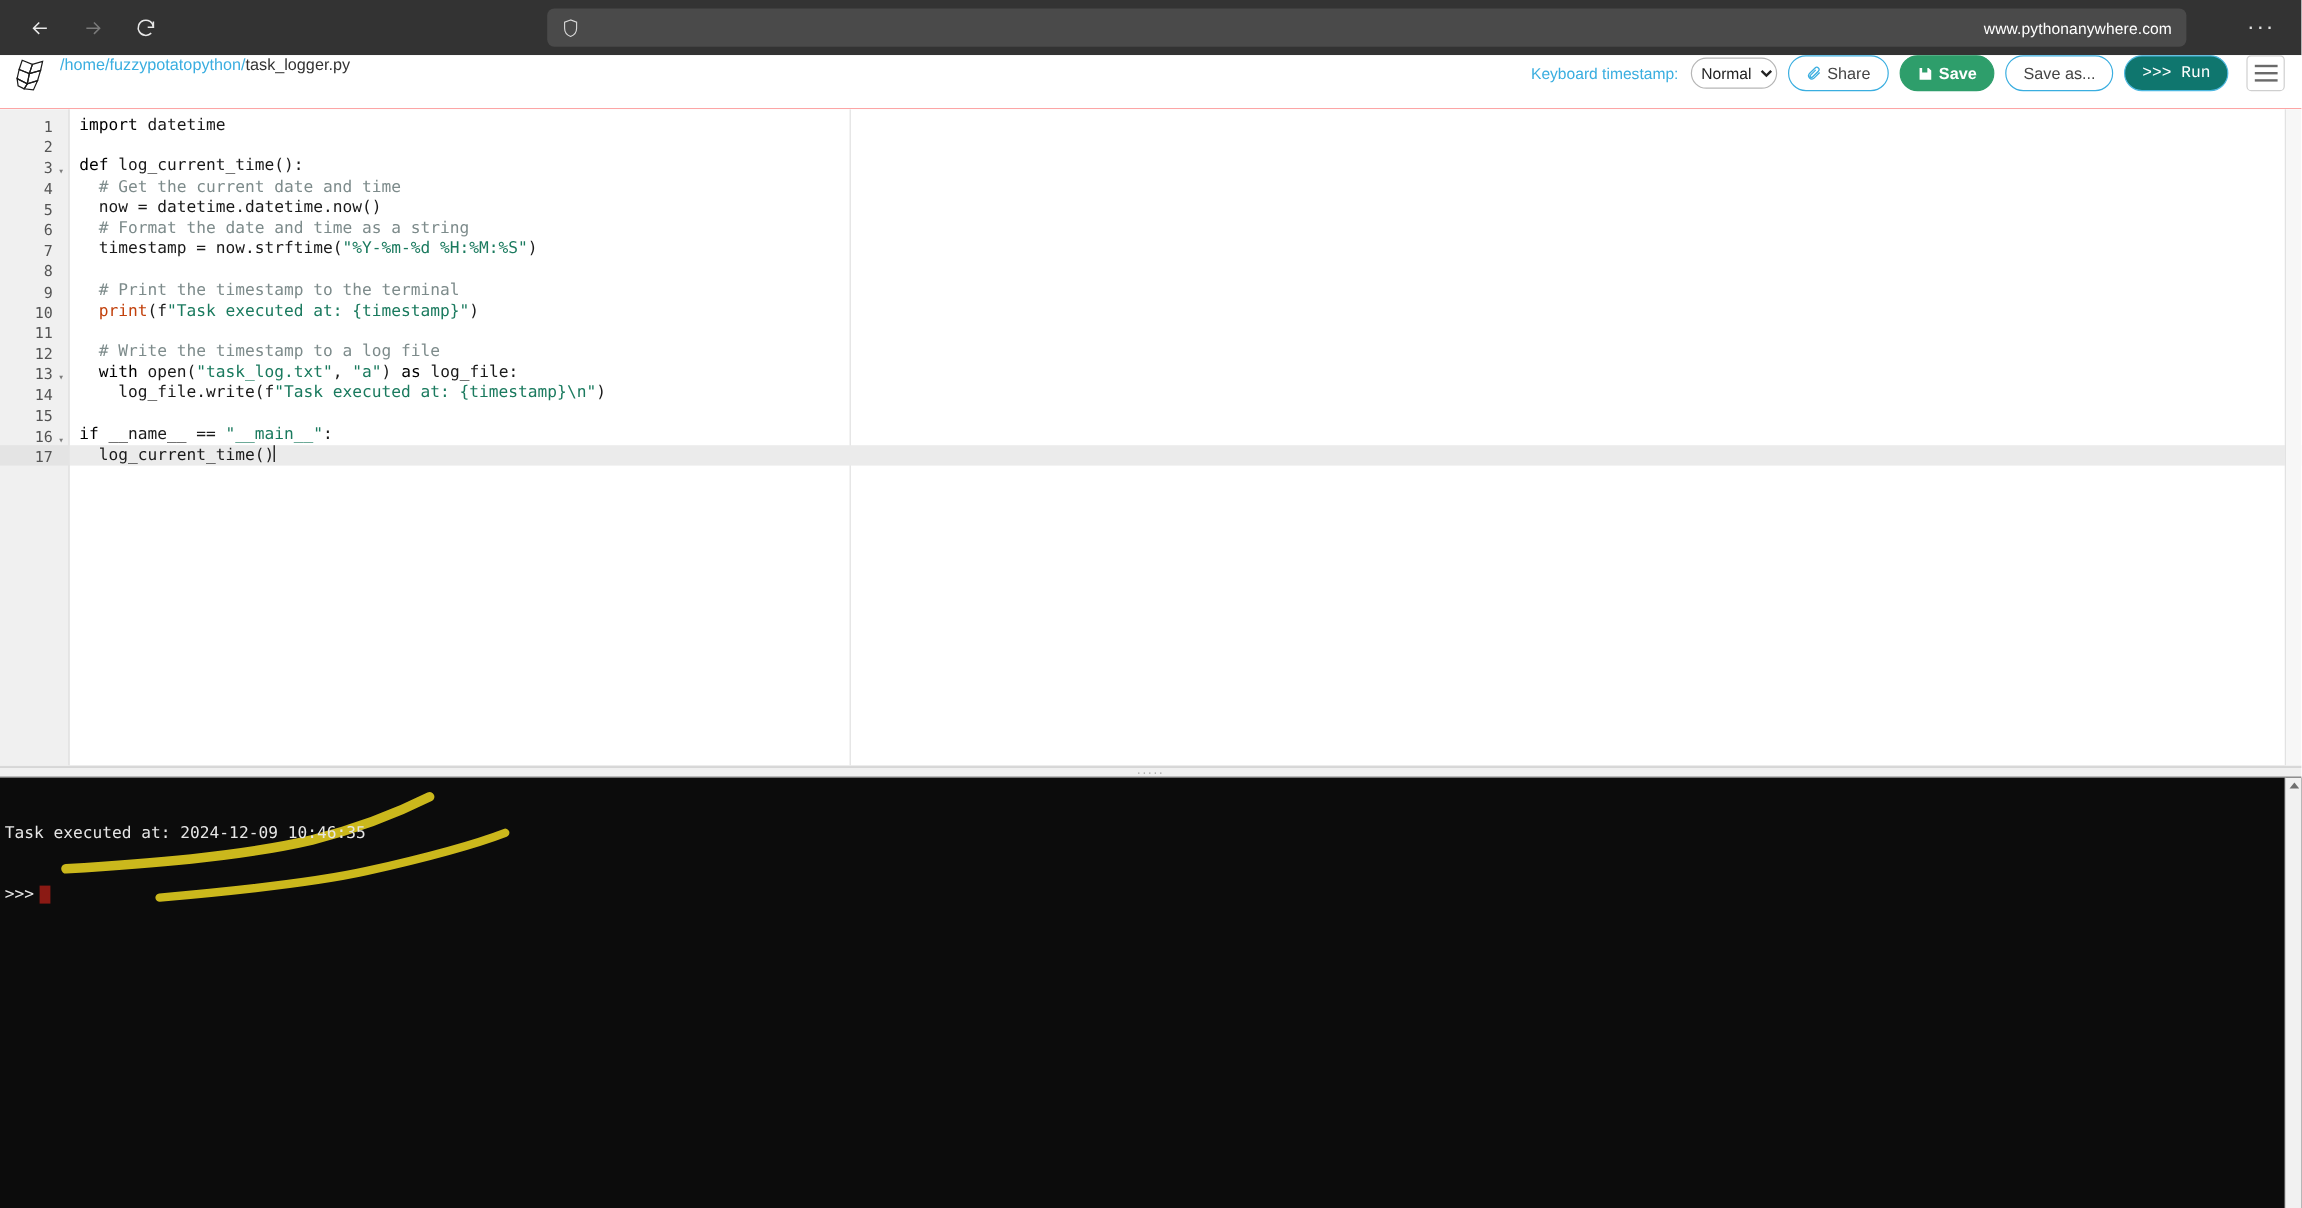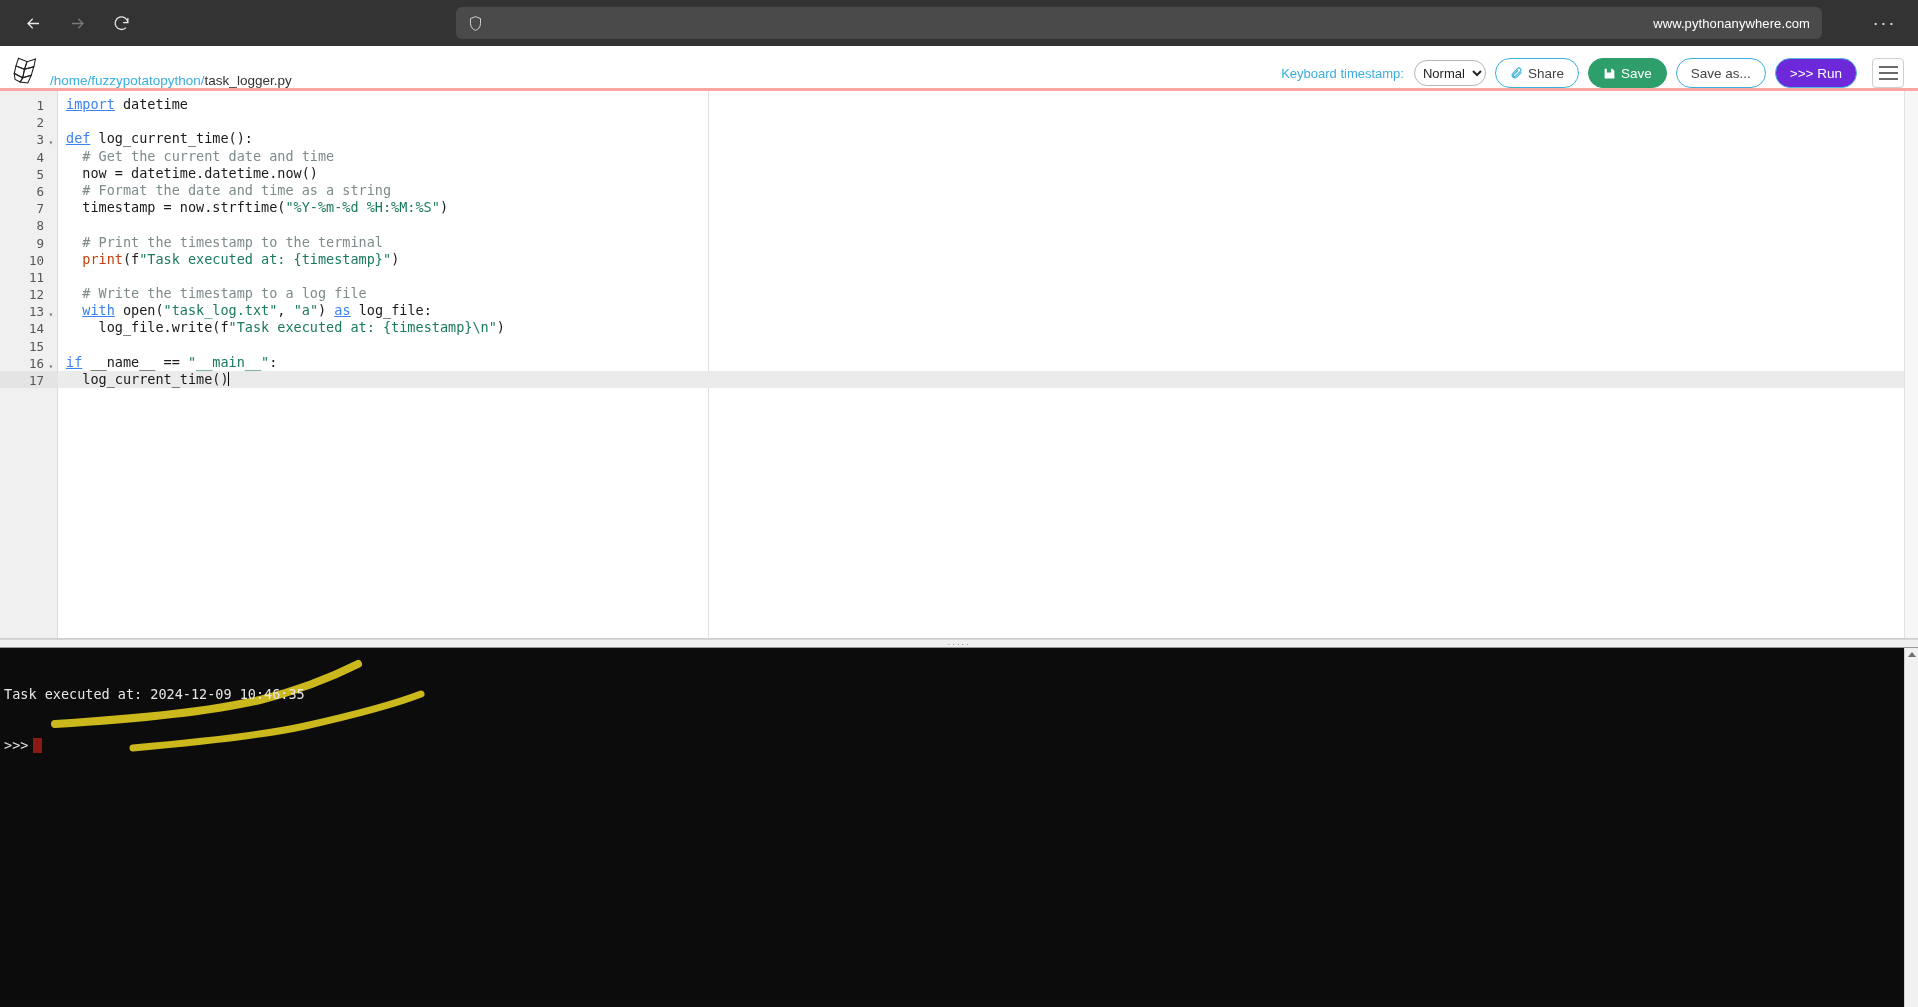--- a/index.html
+++ b/index.html
@@ -58,23 +58,23 @@
     color: #e0e0e0;
     font-size: 19px;
     letter-spacing: 1.5px;
     padding: 0 8px;
   }
 
   
   .pa-header {
     height: 45px;
     background: #ffffff;
-    border-bottom: 3px solid #fca5a5;
-    display: flex;
-    align-items: flex-end;
+    border-bottom: 1px solid #fca5a5;
+    display: flex;
+    align-items: flex-start;
     padding: 0 14px 0 10px;
     position: relative;
   }
   .pa-logo { width: 34px; height: 34px; flex: none; margin-right: 6px; }
   .file-path {
     font-size: 13.5px;
     color: #333333;
     white-space: nowrap;
   }
   .file-path .dir { color: #3aaee0; }
@@ -115,26 +115,27 @@
   }
   .btn-outline {
     background: #ffffff;
     border-color: #3aaee0;
     color: #444444;
   }
   .btn-save {
     background: #2e9e6b;
     border-color: #2e9e6b;
     color: #ffffff;
-    font-weight: normal;
+    font-weight: bold;
   }
   .btn-run {
-    background: #6d28d9;
+    background: #0f766e;
     border-color: #4db8e0;
     color: #ffffff;
+    font-family: Liberation Mono, monospace;
   }
   .hamburger {
     width: 32px; height: 30px;
     border: 1px solid #cfcfcf;
     border-radius: 4px;
     background: #ffffff;
     display: flex; flex-direction: column;
     align-items: center; justify-content: center;
     gap: 4px;
     margin-left: 6px;
@@ -216,21 +217,21 @@
     text-align: center;
     padding-top: 4px;
   }
   .code-text {
     position: relative;
     z-index: 2;
     white-space: pre;
     color: #1a1a1a;
     padding-left: 8px;
   }
-  .kw   { color: #3b82f6; text-decoration: underline; }
+  .kw   { color: #000000; }
   .bi   { color: #c2410c; }
   .str  { color: #1a7a5e; }
   .cm   { color: #7d8b8b; }
   .esc  { color: #1a7a5e; }
   .cursor {
     display: inline-block;
     width: 1px;
     height: 14px;
     background: #000;
     vertical-align: -2px;

